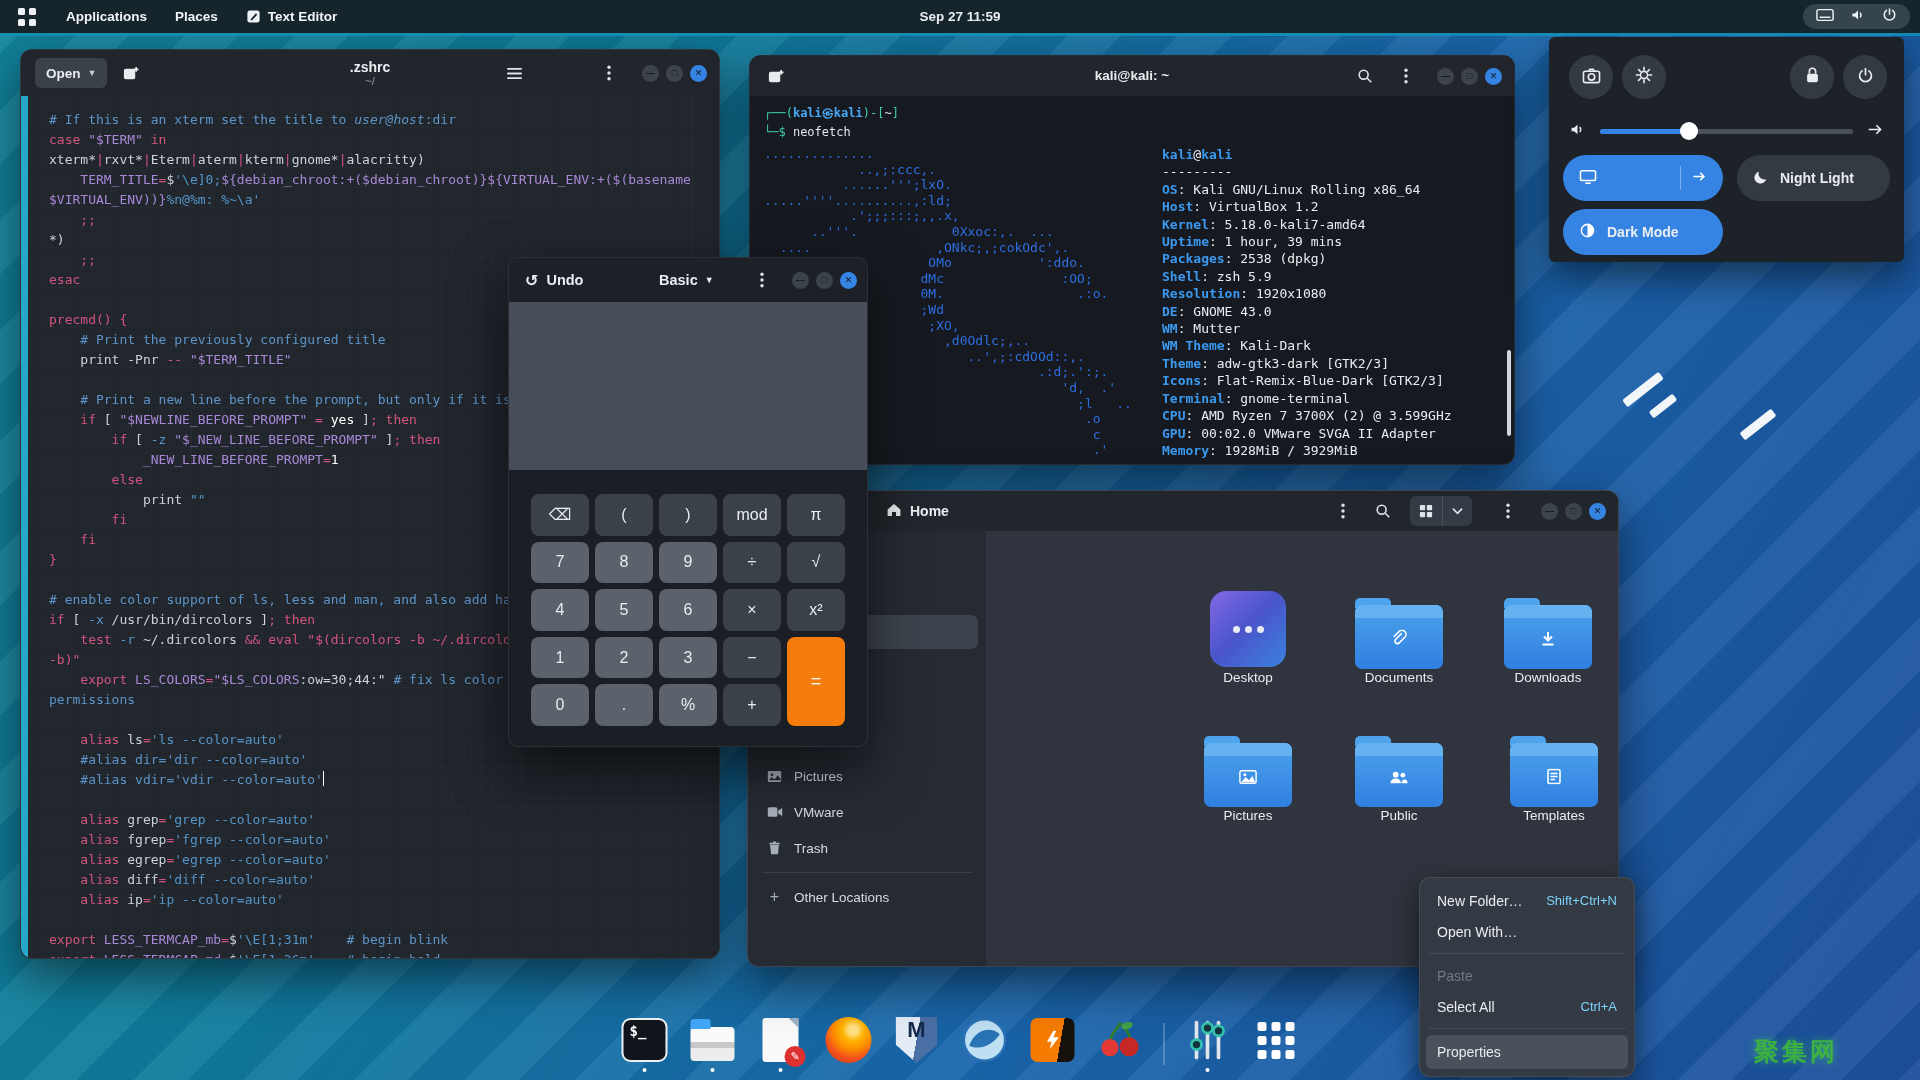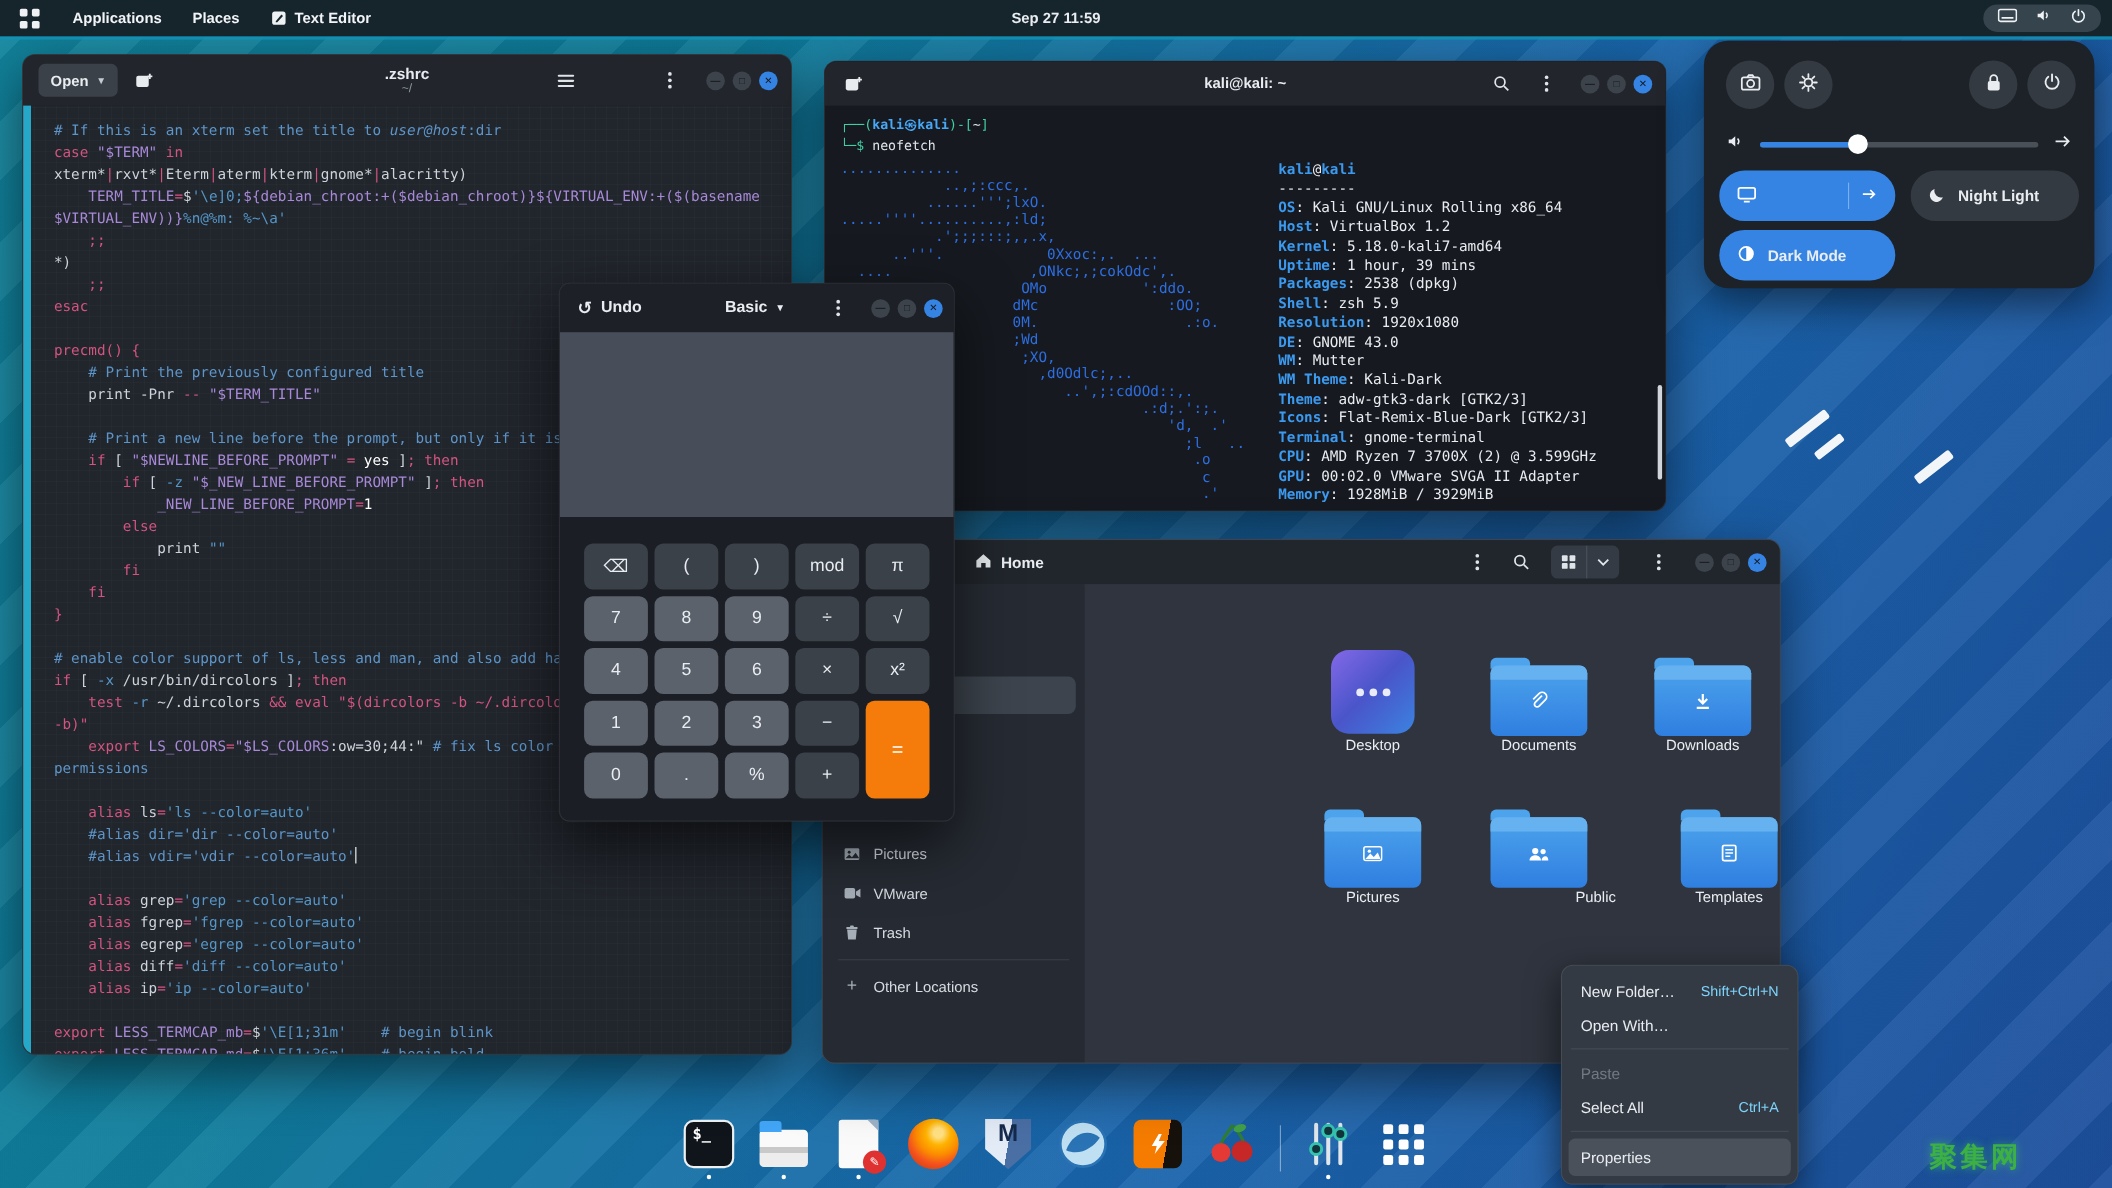--- a/index.html
+++ b/index.html
@@ -109,21 +109,21 @@
   #calc-mode .car { font-size:9px; }
   #calc-display { position:absolute; left:0; top:44px; width:100%; height:168px; background:#474e59; font-size:22px;
                   display:flex; align-items:flex-end; justify-content:flex-end; padding:10px 18px; }
   #calc-keys { position:absolute; left:22px; right:22px; top:236px; bottom:20px; display:grid;
                grid-template-columns:repeat(5,1fr); grid-auto-rows:1fr; gap:6px; }
   .ckey { border:none; border-radius:8px; font-size:16px; color:#e9edf1; cursor:pointer; font-family:"Liberation Sans",sans-serif; }
   .ckey.dark { background:#3a4149; } .ckey.light { background:#5b626c; }
   .ckey.equals { background:#f57b0a; grid-row:span 2; color:#fff; font-size:18px; }
 
   
-  #qs { position:absolute; left:1549px; top:37px; width:355px; height:225px; background:#1d2228; border-radius:22px;
+  #qs { position:absolute; left:1549px; top:37px; width:355px; height:225px; background:#1d2228; border-radius:6px;
         z-index:35; box-shadow:0 14px 36px rgba(0,0,0,.5); }
   .qs-round { position:absolute; width:44px; height:44px; border-radius:50%; background:#343a41; display:flex;
               align-items:center; justify-content:center; cursor:pointer; }
   #qs-vol { position:absolute; left:20px; top:84px; right:20px; height:20px; display:flex; align-items:center; }
   #qs-track { position:relative; flex:1; height:5px; border-radius:3px; background:#4a5058; margin:0 14px; }
   #qs-fill { position:absolute; left:0; top:0; bottom:0; background:#3584e4; border-radius:3px; }
   #qs-knob { position:absolute; top:50%; transform:translate(-50%,-50%); width:18px; height:18px; border-radius:50%; background:#fff; }
   .qs-tile { position:absolute; height:46px; border-radius:23px; background:#343a41; display:flex; align-items:center;
              padding:0 16px; gap:11px; font-size:14px; font-weight:700; cursor:pointer; }
   .qs-tile.on { background:#3584e4; }
@@ -498,34 +498,34 @@
             <div class="folder">
               <div class="emb"><svg width="18" height="15" viewBox="0 0 20 16">
                   <rect x="1" y="1" width="18" height="14" rx="2" fill="none" stroke="#fff" stroke-width="1.6"></rect>
                   <circle cx="6.5" cy="5.5" r="1.7" fill="#fff"></circle>
                   <path d="M2.5 13.5 7.5 8l3.5 3.5L15 7l2.8 6.5Z" fill="#fff"></path>
                 </svg></div>
             </div>
           </div>
           <div class="flbl">Pictures</div>
         </div>
-        <div class="ftile" style="left: 408px; top: 190px; margin-left: -65px; text-align: right;">
+        <div class="ftile" style="left: 408px; top: 190px; margin-left: -65px;">
           <div class="fico">
             <div class="folder">
               <div class="emb"><svg width="19" height="14" viewBox="0 0 20 14">
                   <circle cx="6.5" cy="4" r="3" fill="#fff"></circle>
                   <circle cx="14" cy="4.5" r="2.5" fill="#fff"></circle>
                   <path d="M1 13c0-3 2.5-5 5.5-5s5.5 2 5.5 5Z" fill="#fff"></path>
                   <path d="M12.5 13c.2-2.4 1.6-4 3.8-4 1.8 0 2.7 1.6 2.7 4Z" fill="#fff"></path>
                 </svg></div>
             </div>
           </div>
           <div class="flbl">Public</div>
         </div>
-        <div class="ftile" style="left: 581px; top: 190px; margin-left: -65px;">
+        <div class="ftile" style="left: 563px; top: 190px; margin-left: -65px;">
           <div class="fico">
             <div class="folder">
               <div class="emb"><svg width="15" height="16" viewBox="0 0 14 16">
                   <rect x="1" y="1" width="12" height="14" rx="1.5" fill="none" stroke="#fff" stroke-width="1.6"></rect>
                   <path d="M3.5 5h7M3.5 8h7M3.5 11h4.5" stroke="#fff" stroke-width="1.4"></path>
                 </svg></div>
             </div>
           </div>
           <div class="flbl">Templates</div>
         </div>

